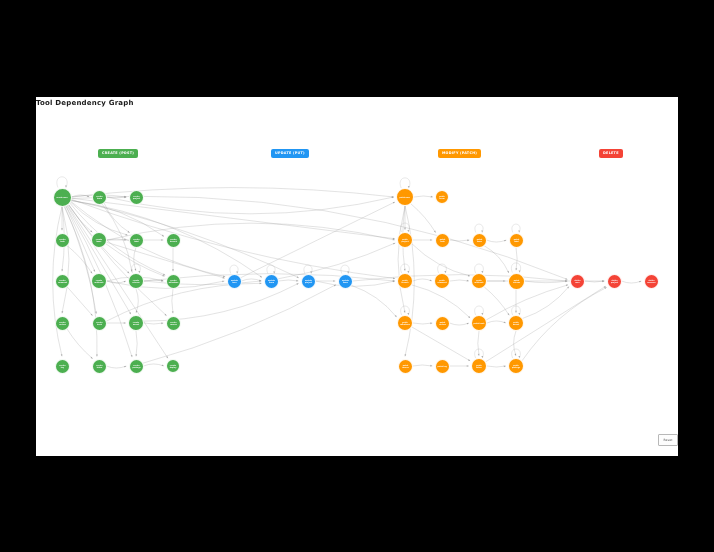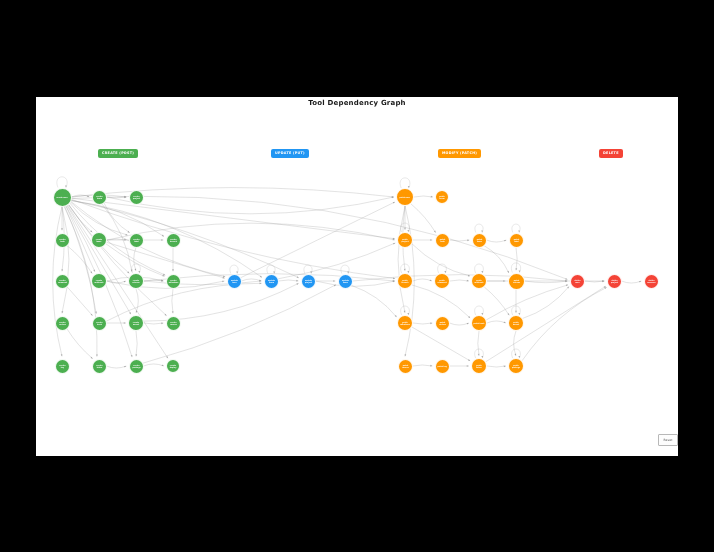--- a/index.html
+++ b/index.html
@@ -18,21 +18,21 @@
     left:36px;top:97px;
     width:642px;height:359px;
     background:#ffffff;
   }
 
   
   #title{
     position:absolute;
     left:0;top:2px;
     width:642px;
-    text-align:center;
+    text-align:left;
     font-size:7px;
     font-weight:bold;
     color:#1a1a1a;
     letter-spacing:.2px;
   }
 
   
   .legend-badge{
     position:absolute;
     height:9px;

